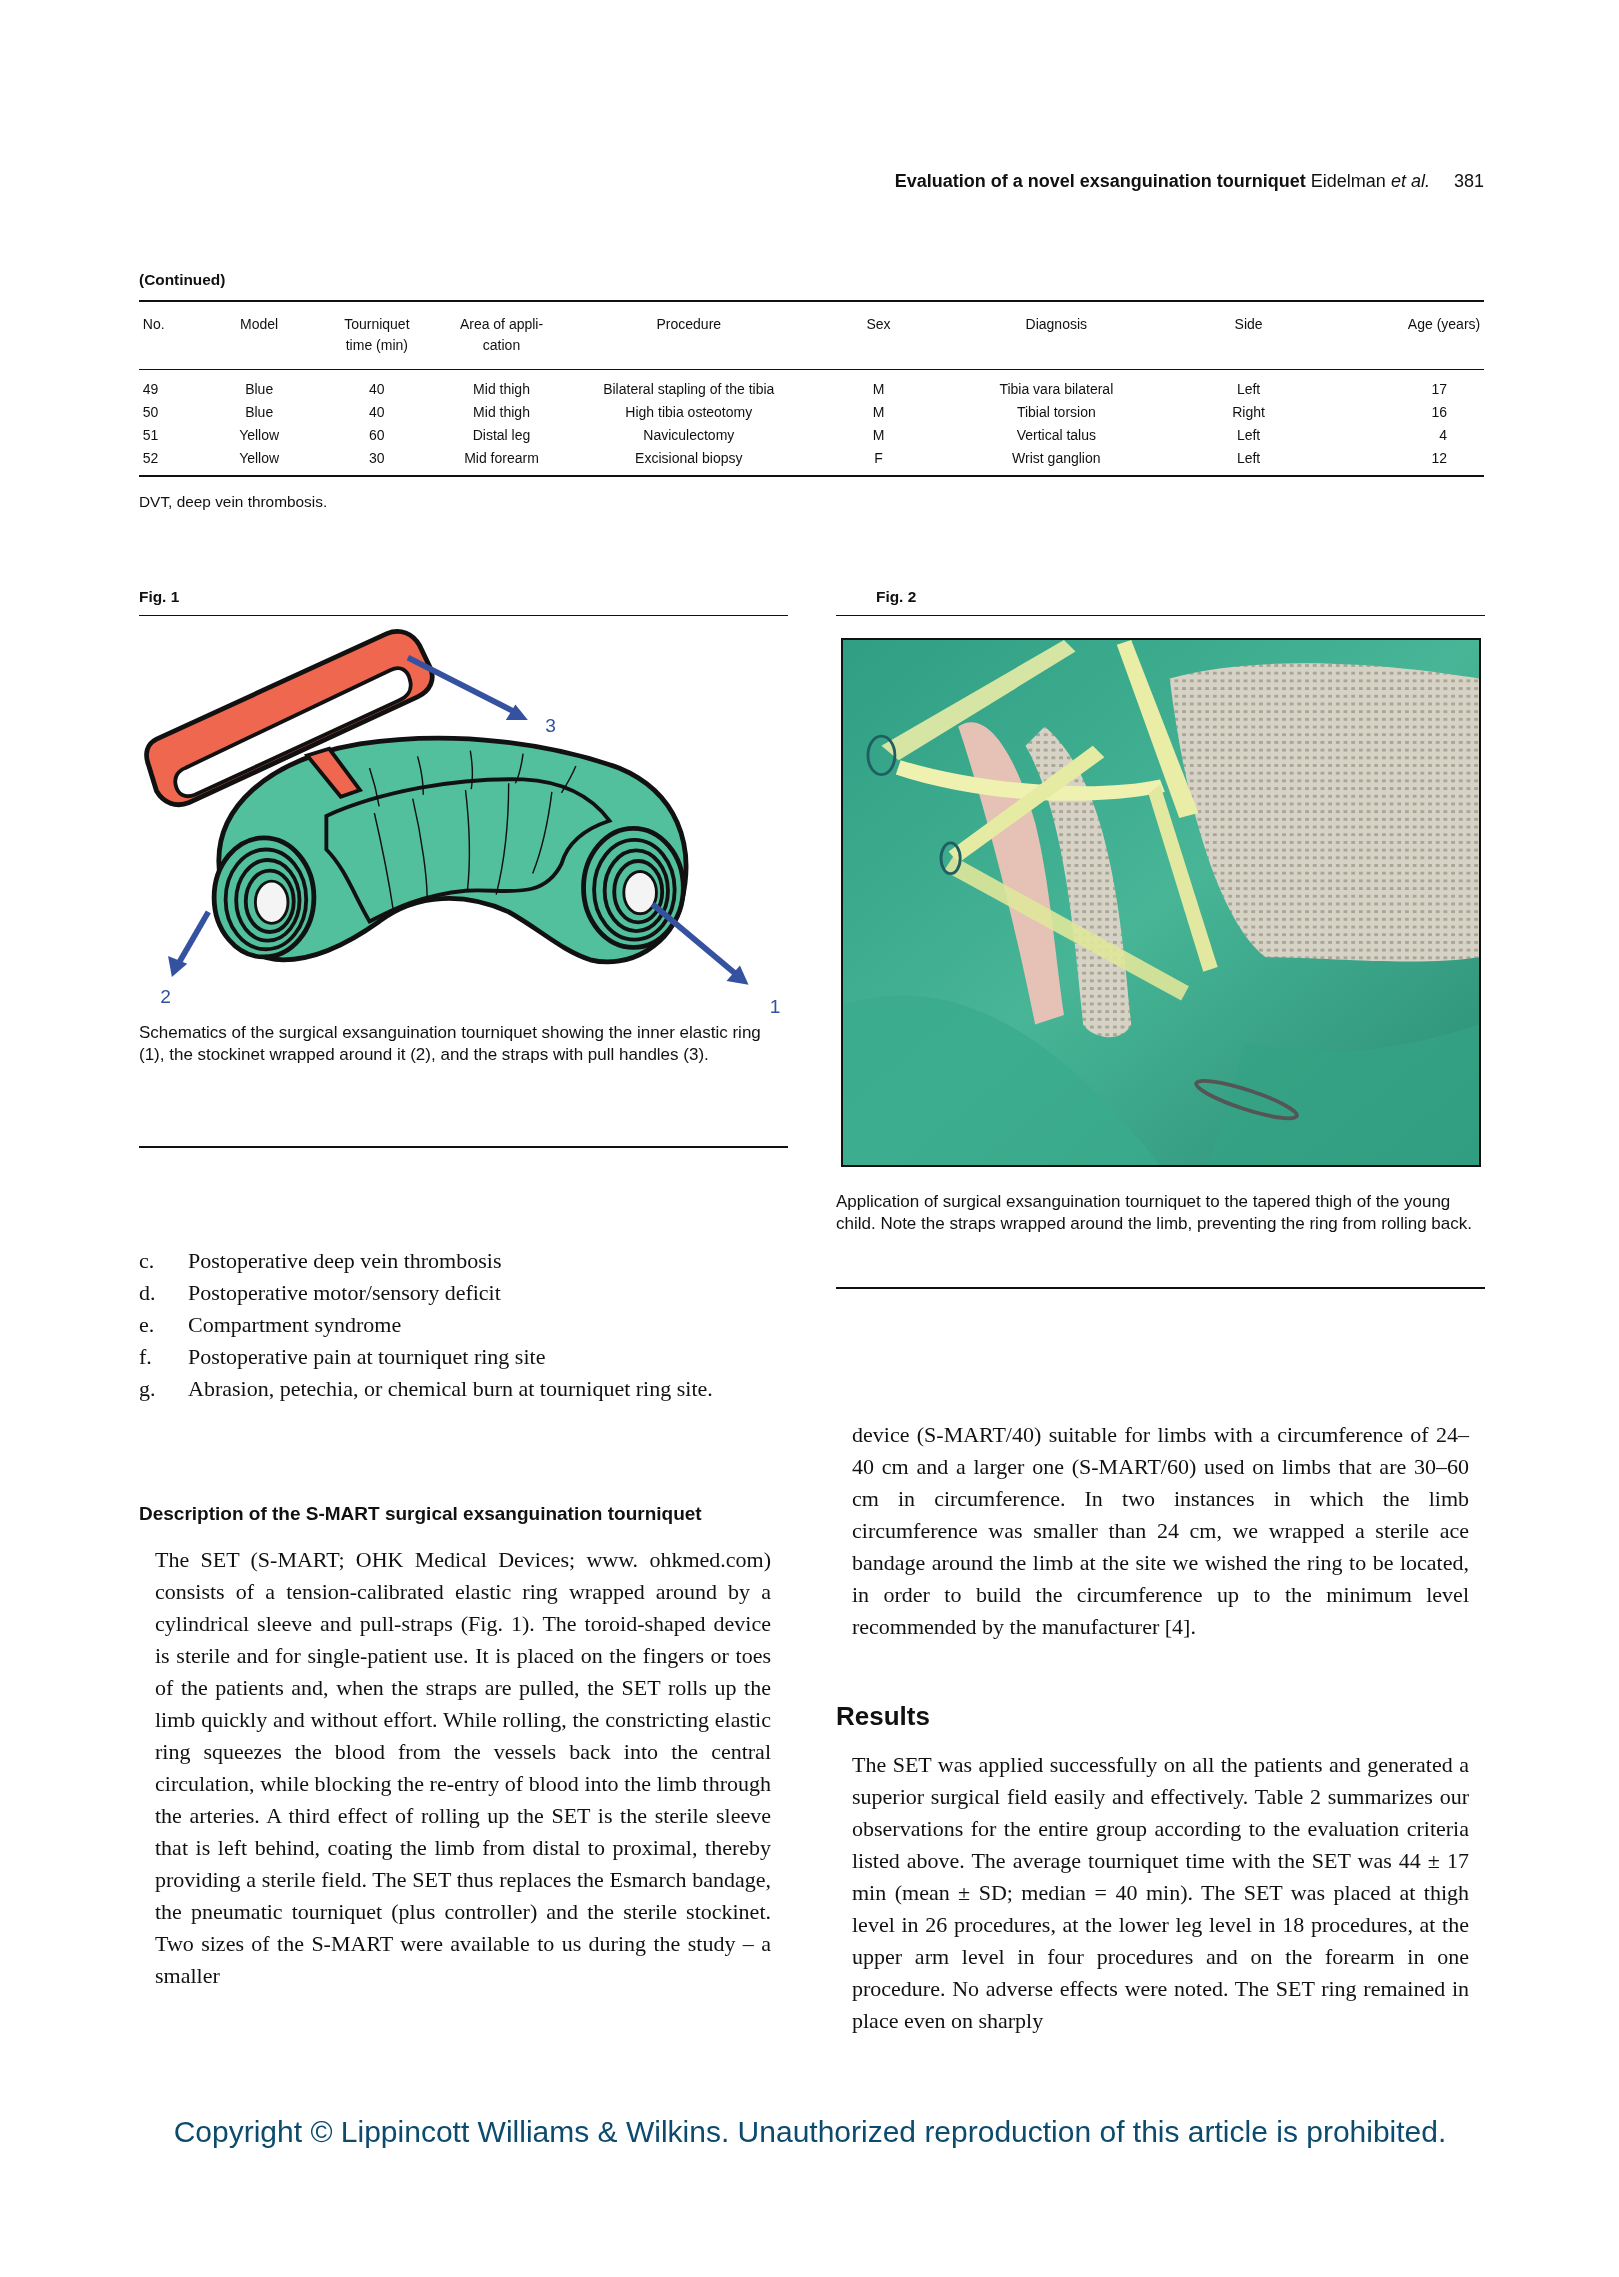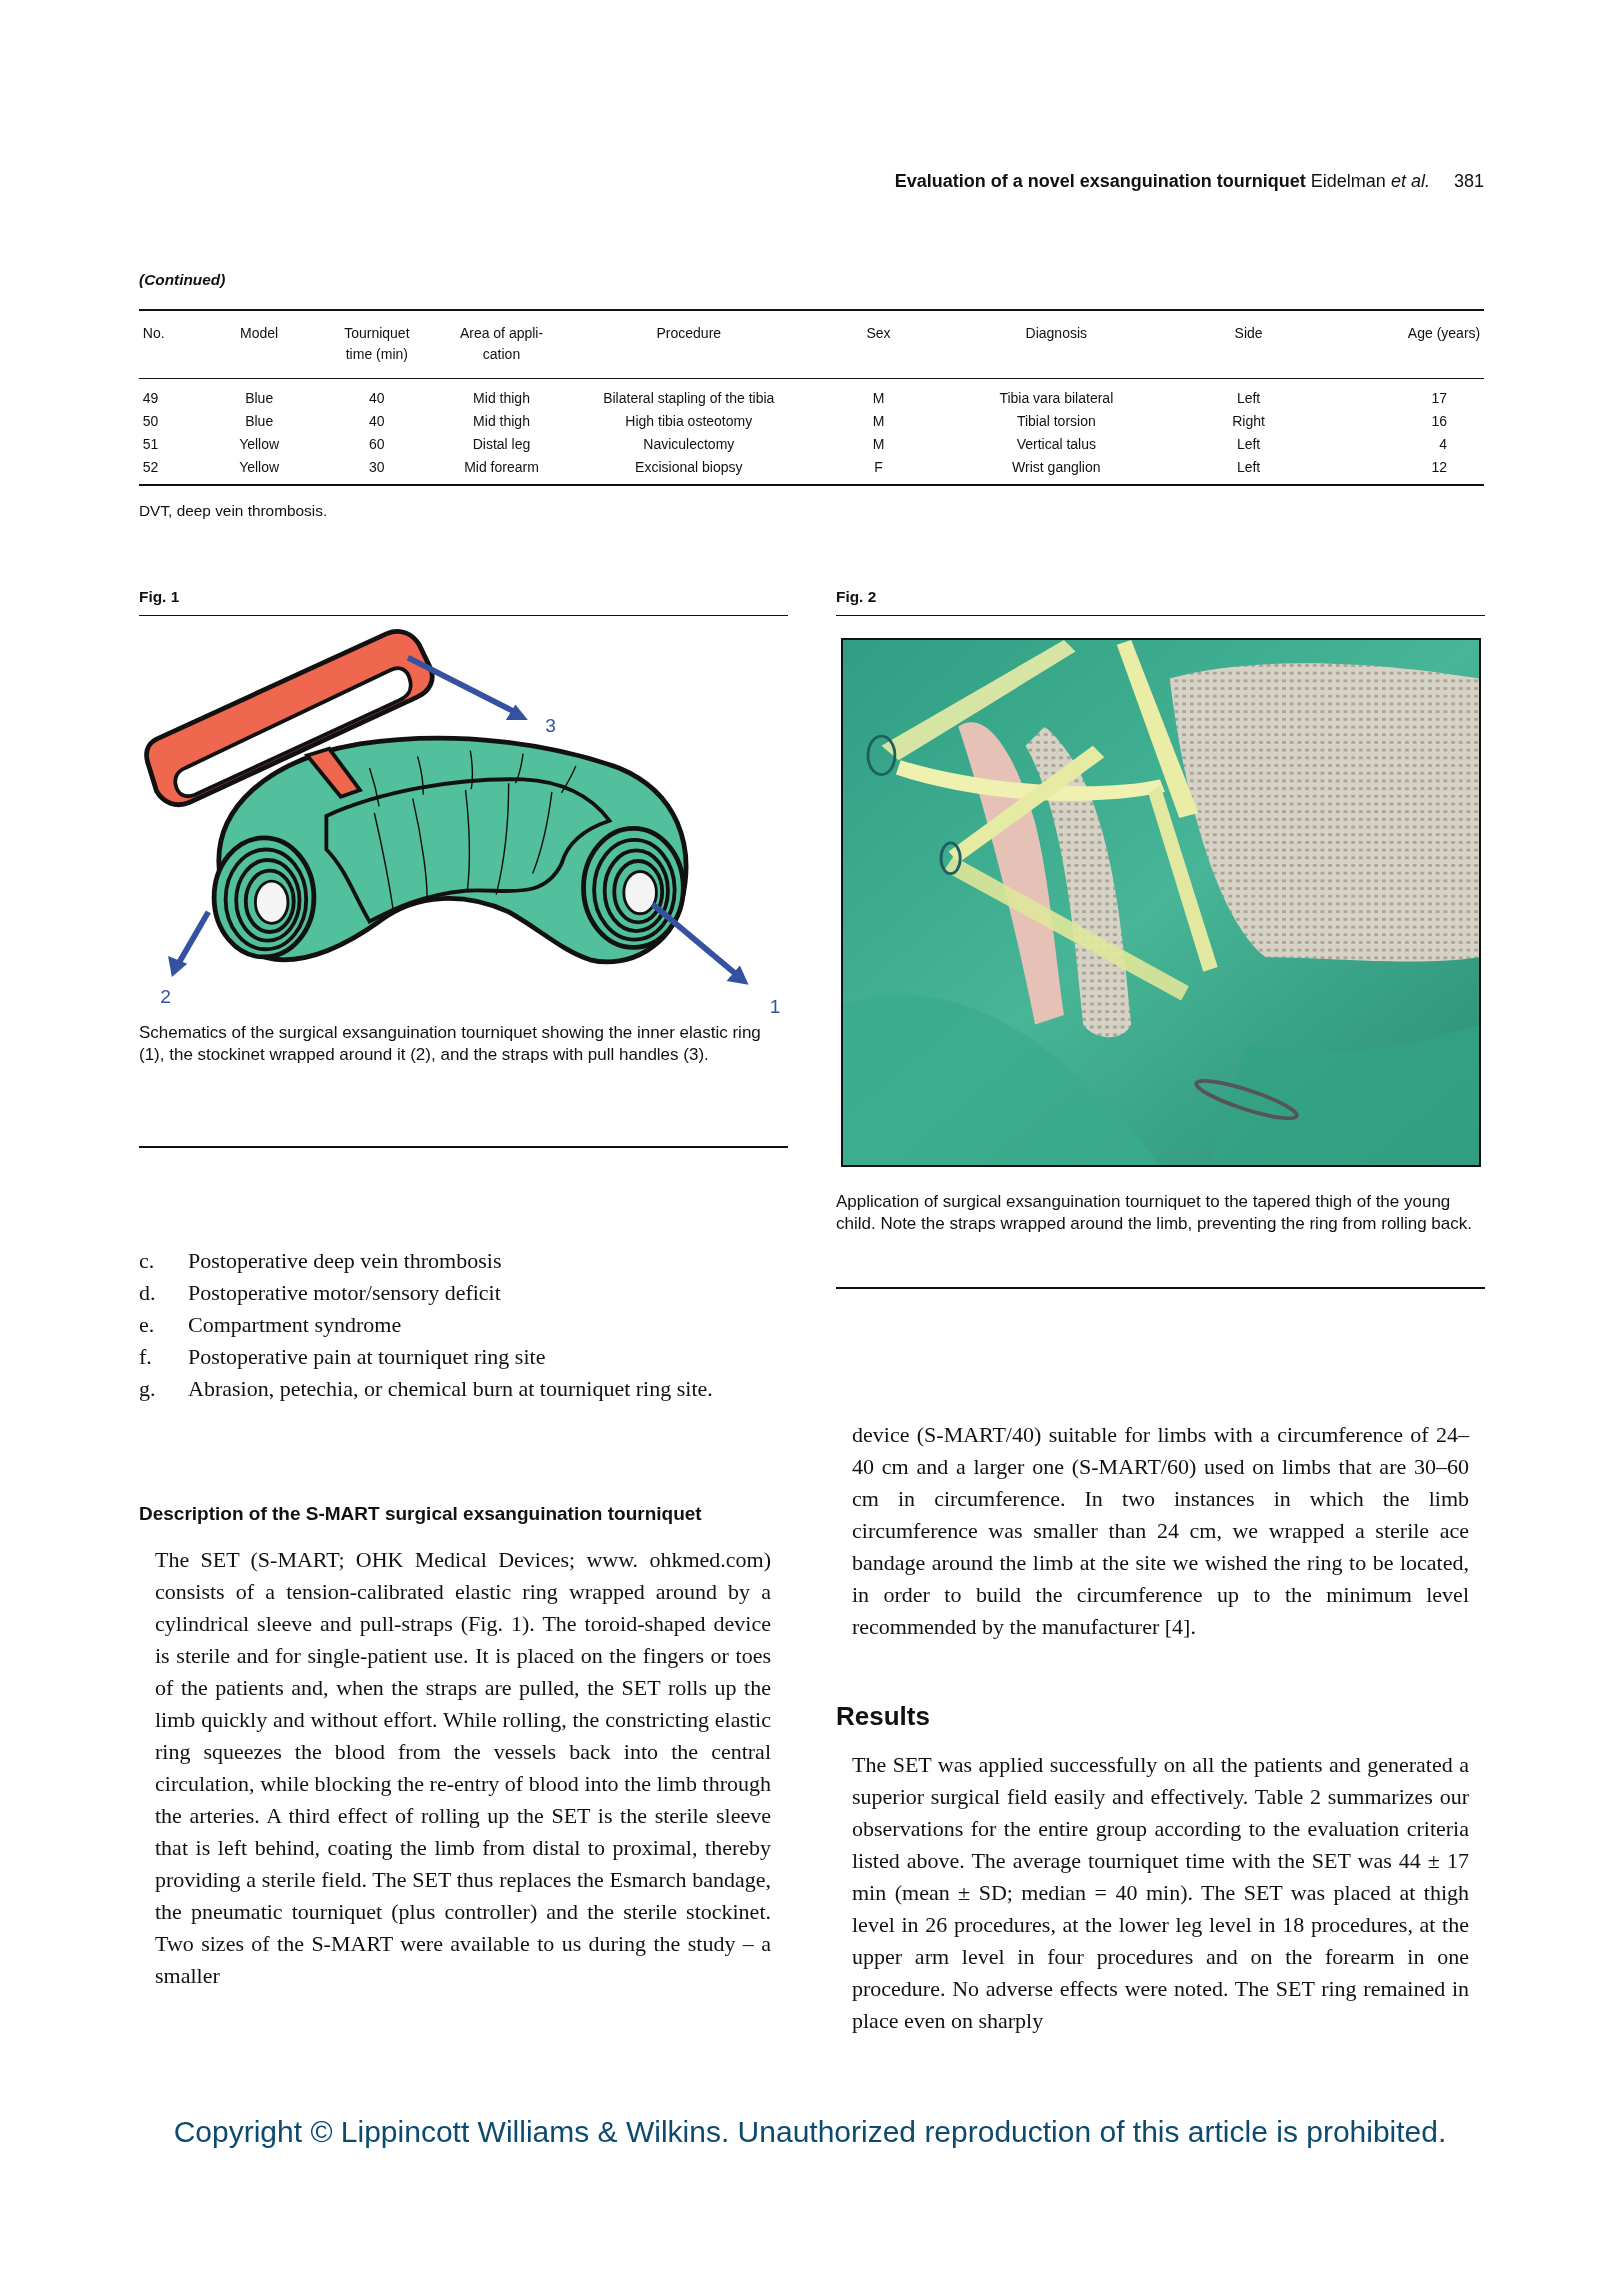--- a/index.html
+++ b/index.html
@@ -5,21 +5,21 @@
   html, body { margin: 0; padding: 0; background: #ffffff; }
   body { width: 1620px; height: 2278px; position: relative; overflow: hidden; color: #111; }
   .sans { font-family: "Liberation Sans", "DejaVu Sans", sans-serif; }
   .serif { font-family: "Liberation Serif", "DejaVu Serif", serif; }
 
   #running-head { position: absolute; left: 576px; top: 171px; width: 908px; text-align: right; font-size: 18px; }
   #running-head .title { font-weight: bold; }
   #running-head .page { margin-left: 19px; }
 
   #table-block { position: absolute; left: 139px; top: 271px; width: 1345px; }
-  .continued { font-size: 15.4px; font-weight: bold; font-style: italic; margin-bottom: 20px; }
+  .continued { font-size: 15.4px; font-weight: bold; margin-bottom: 11px; }
   table.data { width: 100%; border-collapse: collapse; font-size: 14px; }
   table.data thead tr th { font-weight: normal; vertical-align: top; padding: 11.5px 3.8px 13.4px; border-top: 2.9px solid #111; border-bottom: 1.9px solid #111; line-height: 21px; }
   table.data tbody td { padding: 1px 3.8px; line-height: 21px; }
   table.data tbody tr:first-child td { padding-top: 9.6px; }
   table.data tbody tr:last-child td { padding-bottom: 5.8px; border-bottom: 2.9px solid #111; }
   .c-left { text-align: left; }
   .c-center { text-align: center; }
   .c-right { text-align: right; }
   .footnote { font-size: 15.4px; margin-top: 15.4px; }
 
@@ -209,21 +209,21 @@
   <g>
     <line x1="535" y1="292" x2="622" y2="365" stroke="#3552a0" stroke-width="6"></line>
     <polygon points="635,376 612,372 626,356" fill="#3552a0"></polygon>
   </g>
   <text x="657" y="405" font-family="Liberation Sans, sans-serif" font-size="20" fill="#3552a0">1</text>
 </svg>
 
 <div id="fig1-caption" class="sans">Schematics of the surgical exsanguination tourniquet showing the inner elastic ring (1), the stockinet wrapped around it (2), and the straps with pull handles (3).</div>
 <div class="fig-rule thick" style="left:139px; top:1146px; width:649px;"></div>
 
-<div class="fig-label sans" style="left:836px; top:588px;">Fig. 2</div>
+<div class="fig-label sans" style="left:876px; top:588px;">Fig. 2</div>
 <div class="fig-rule" style="left:836px; top:615px; width:649px;"></div>
 <div id="fig2-photo" title="Photograph: surgical exsanguination tourniquet applied to the tapered thigh of a young child, with yellow straps and green surgical drapes">
   <svg viewBox="0 0 662 546" width="636" height="525" preserveAspectRatio="none">
     <defs>
       <linearGradient id="drape" x1="0" y1="0" x2="1" y2="1">
         <stop offset="0" stop-color="#2f9e83"></stop>
         <stop offset="0.5" stop-color="#47b596"></stop>
         <stop offset="1" stop-color="#2a8c74"></stop>
       </linearGradient>
       <pattern id="mesh" width="8" height="8" patternUnits="userSpaceOnUse">

